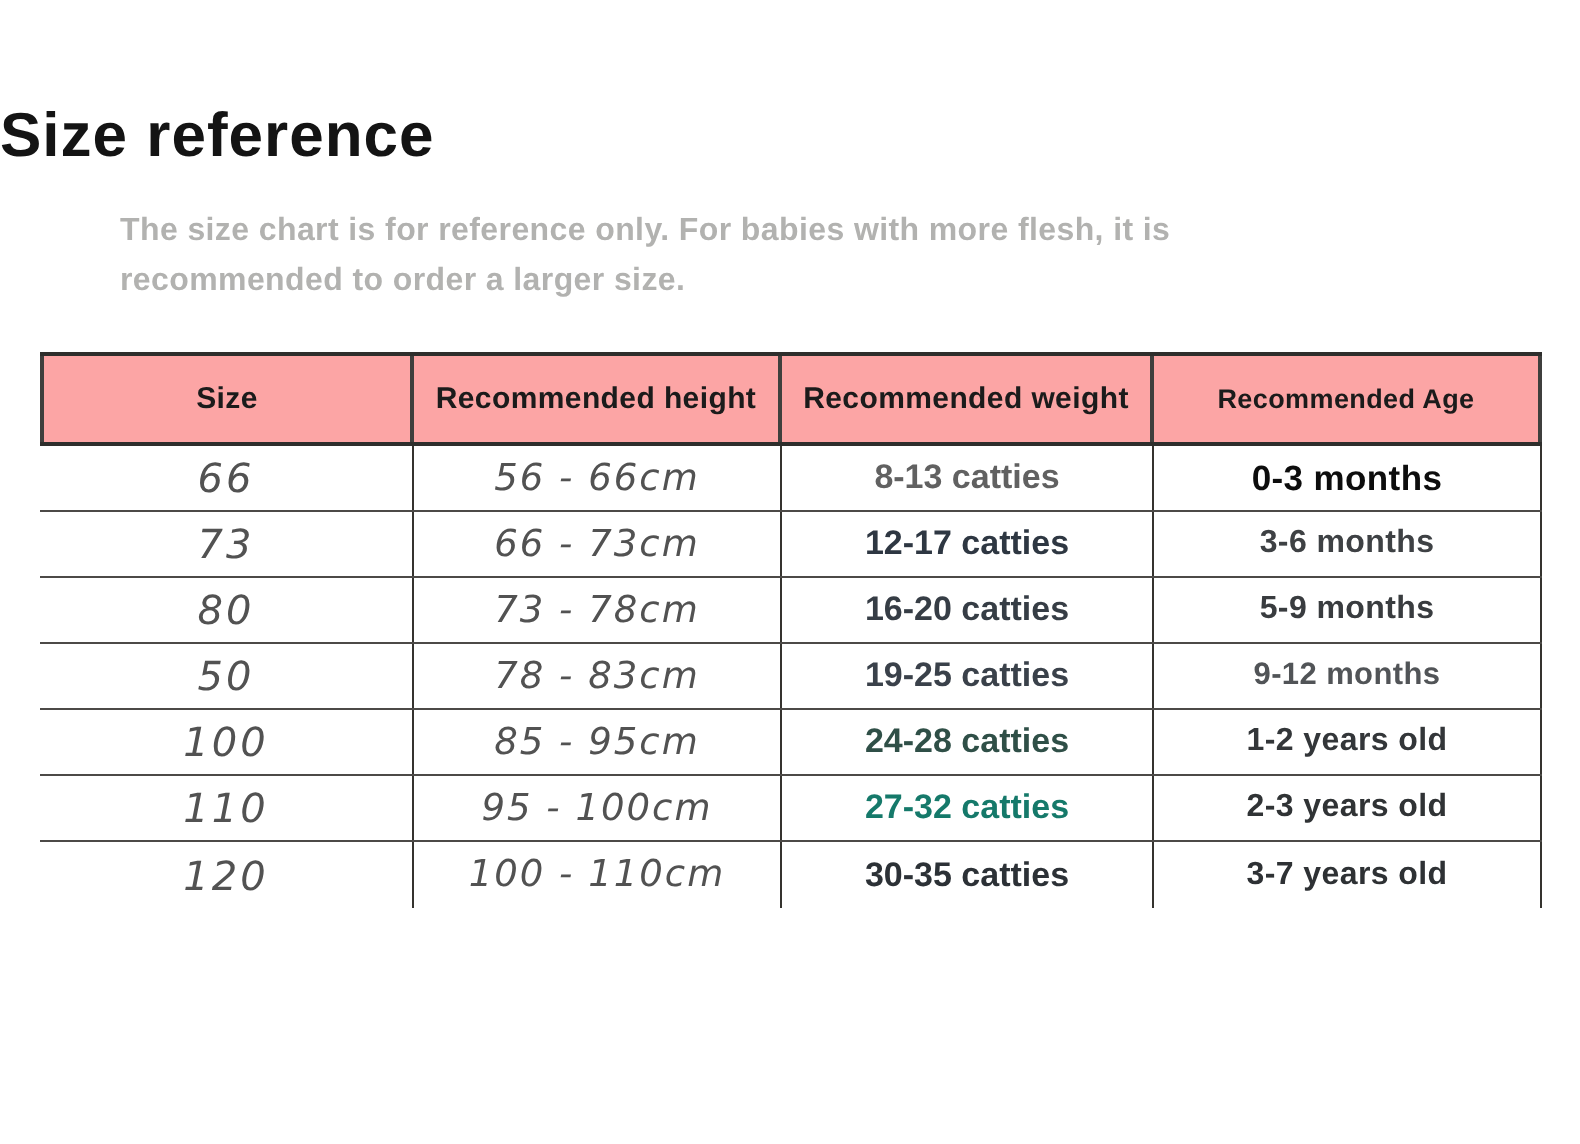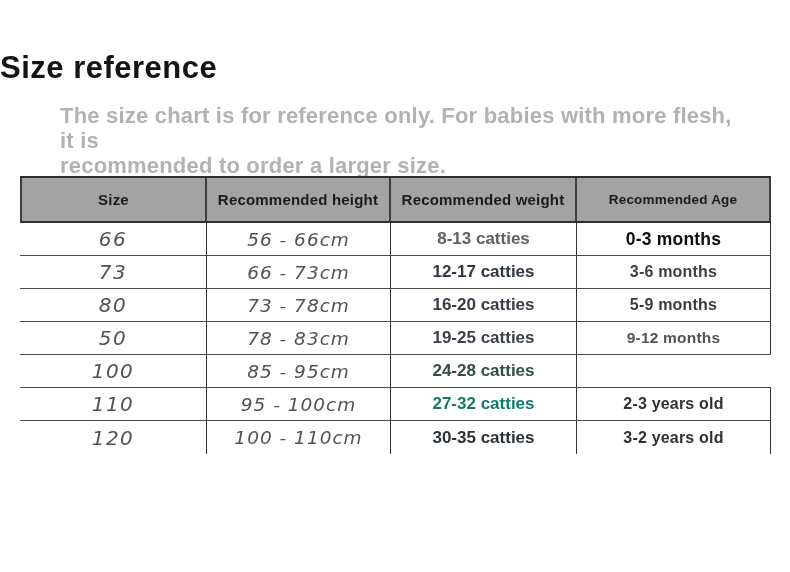--- a/index.html
+++ b/index.html
@@ -14,33 +14,33 @@
   .page-title {
     position: absolute; top: 50px; left: 0; right: 0;
     font-size: 31px; font-weight: 700;
     color: #141414;
     margin: 0;
     letter-spacing: 0.5px;
   }
   .page-subtitle {
     position: absolute; top: 103px; left: 60px; width: 690px;
     margin: 0;
-    font-size: 22px; font-weight: 700;
+    font-size: 16px; font-weight: 700;
     color: #b2b2b0;
     line-height: 25px;
     letter-spacing: 0.2px;
   }
   .size-table {
     position: absolute; top: 176px; left: 20px; width: 751px;
   }
   .thead {
     display: grid;
     grid-template-columns: 187px 184px 186px 194px;
     height: 47px;
-    background: #a3a3a3;
+    background: #fca5a5;
     border-top: 2px solid #2e2e2c;
     border-bottom: 2px solid #2e2e2c;
   }
   .hcell {
     display: flex; align-items: center; justify-content: center;
     font-weight: 700; font-size: 15px; color: #1b1b1b;
     border-right: 2px solid #3f3f3d;
     letter-spacing: 0.2px;
   }
   .hcell:first-child { border-left: 2px solid #3f3f3d; }
@@ -110,29 +110,30 @@
     <div class="cell size">50</div>
     <div class="cell height">78 - 83cm</div>
     <div class="cell weight" style="color: rgb(58, 65, 74);">19-25 catties</div>
     <div class="cell age" style="color: rgb(81, 84, 87);">9-12 months</div>
   </div>
 
   <div class="trow">
     <div class="cell size">100</div>
     <div class="cell height">85 - 95cm</div>
     <div class="cell weight" style="color: rgb(47, 79, 71);">24-28 catties</div>
+    <div class="cell age" style="color: rgb(51, 54, 57);">1-2 years old</div>
   </div>
 
   <div class="trow">
     <div class="cell size">110</div>
     <div class="cell height">95 - 100cm</div>
     <div class="cell weight" style="color: rgb(21, 121, 106);">27-32 catties</div>
     <div class="cell age" style="color: rgb(48, 51, 53);">2-3 years old</div>
   </div>
 
   <div class="trow">
     <div class="cell size">120</div>
     <div class="cell height">100 - 110cm</div>
     <div class="cell weight" style="color: rgb(44, 49, 54);">30-35 catties</div>
-    <div class="cell age" style="color: rgb(46, 49, 52);">3-2 years old</div>
+    <div class="cell age" style="color: rgb(46, 49, 52);">3-7 years old</div>
   </div>
 </div>
 </div>
 
 </body></html>

